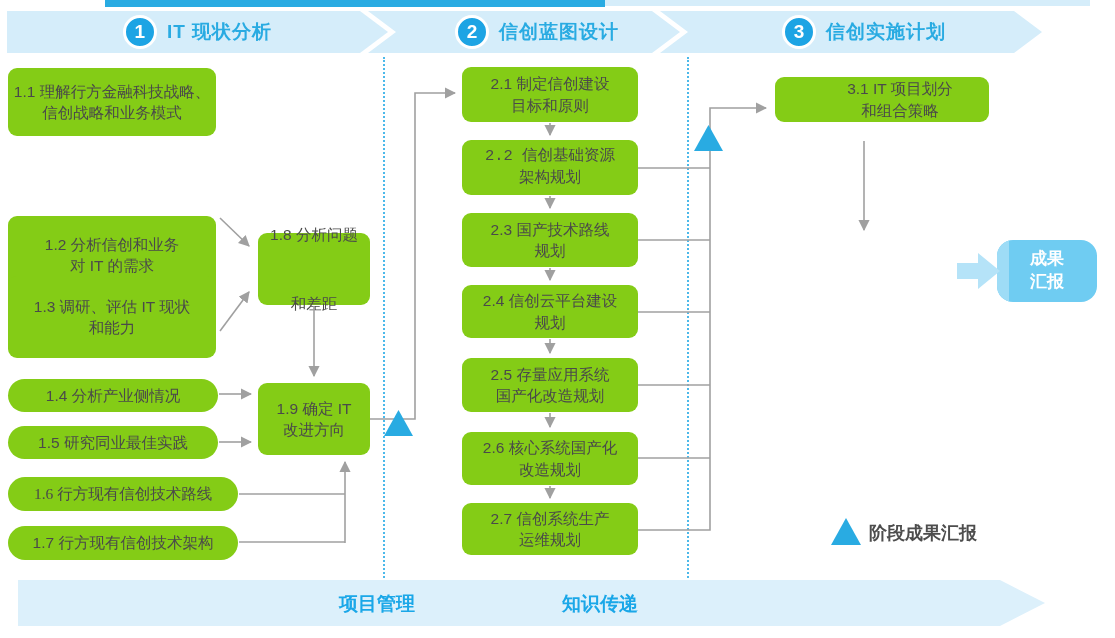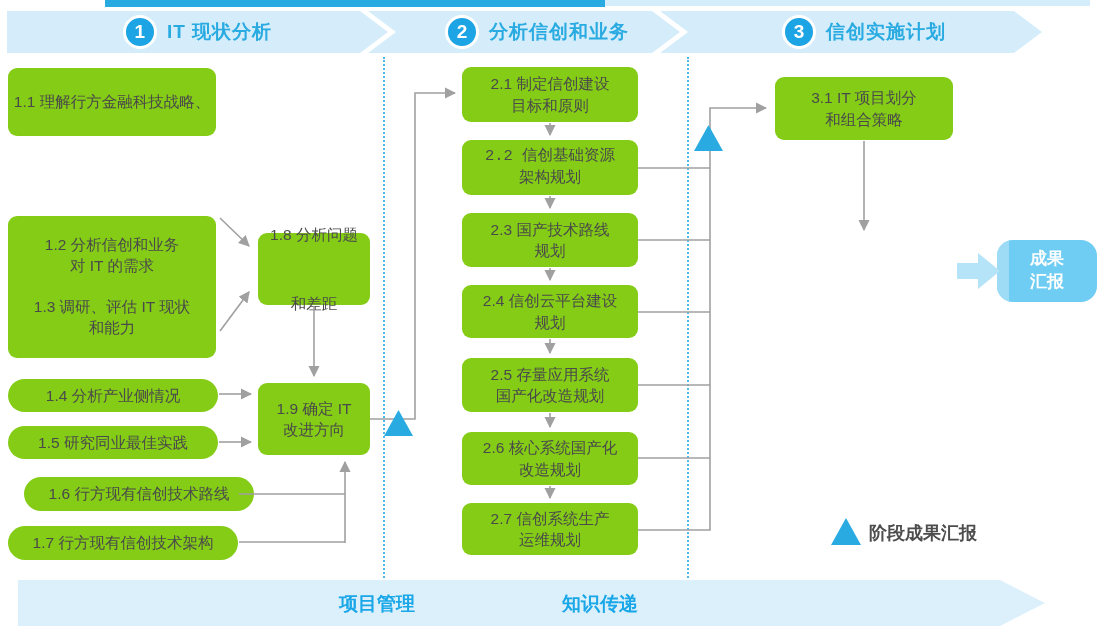--- a/index.html
+++ b/index.html
@@ -55,48 +55,49 @@
 
   <div class="strip" style="left:105px;width:500px;height:7px;background:#29abe2;"></div>
   <div class="strip" style="left:605px;width:485px;height:6px;background:#d5edfa;"></div>
 
   <div class="banner tipOnly" style="left:7px;width:381px;">
     <span class="pnum">1</span>
     <span class="ptitle">IT 现状分析</span>
   </div>
   <div class="banner notched" style="left:368px;width:312px;">
     <span class="pnum">2</span>
-    <span class="ptitle">分析信创和业务</span>
+    <span class="ptitle">信创蓝图设计</span>
   </div>
   <div class="banner notched" style="left:660px;width:382px;">
     <span class="pnum">3</span>
     <span class="ptitle">信创实施计划</span>
   </div>
 
   <div class="divider" style="left:383px;"></div>
   <div class="divider" style="left:687px;"></div>
 
   <div class="box" style="left:8px;top:68px;width:208px;height:68px;">
     <span class="bl">1.1 理解行方金融科技战略、</span>
+    <span class="bl">信创战略和业务模式</span>
   </div>
   <div class="box" style="left:8px;top:176px;width:208px;height:78px;margin-top:40px;">
     <span class="bl">1.2 分析信创和业务</span>
     <span class="bl">对 IT 的需求</span>
   </div>
   <div class="box" style="left:8px;top:276px;width:208px;height:82px;">
     <span class="bl">1.3 调研、评估 IT 现状</span>
     <span class="bl">和能力</span>
   </div>
   <div class="box pill" style="left:8px;top:379px;width:210px;height:33px;">
     <span class="bl">1.4 分析产业侧情况</span>
   </div>
   <div class="box pill" style="left:8px;top:426px;width:210px;height:33px;">
     <span class="bl">1.5 研究同业最佳实践</span>
   </div>
-  <div class="box pill" style="left:24px;top:477px;width:230px;height:34px;">
+  <div class="box pill" style="left:8px;top:477px;width:230px;height:34px;font-family:Liberation Serif, serif;">
     <span class="bl">1.6 行方现有信创技术路线</span>
   </div>
   <div class="box pill" style="left:8px;top:526px;width:230px;height:34px;">
     <span class="bl">1.7 行方现有信创技术架构</span>
   </div>
   <div class="box" style="left:258px;top:233px;width:112px;height:72px;gap:47px;">
     <span class="bl">1.8 分析问题</span>
     <span class="bl">和差距</span>
   </div>
   <div class="box" style="left:258px;top:383px;width:112px;height:72px;">
@@ -126,21 +127,21 @@
   </div>
   <div class="box" style="left:462px;top:432px;width:176px;height:53px;">
     <span class="bl">2.6 核心系统国产化</span>
     <span class="bl">改造规划</span>
   </div>
   <div class="box" style="left:462px;top:503px;width:176px;height:52px;">
     <span class="bl">2.7 信创系统生产</span>
     <span class="bl">运维规划</span>
   </div>
 
-  <div class="box" style="left:775px;top:77px;width:178px;height:63px;">
+  <div class="box" style="left:775px;top:77px;width:178px;height:45px;padding-left:36px;">
     <span class="bl">3.1 IT 项目划分</span>
     <span class="bl">和组合策略</span>
   </div>
 
   <div class="result">
     <div class="result-stripe"></div>
     <div class="result-text">
       <span class="bl">成果</span>
       <span class="bl">汇报</span>
     </div>

